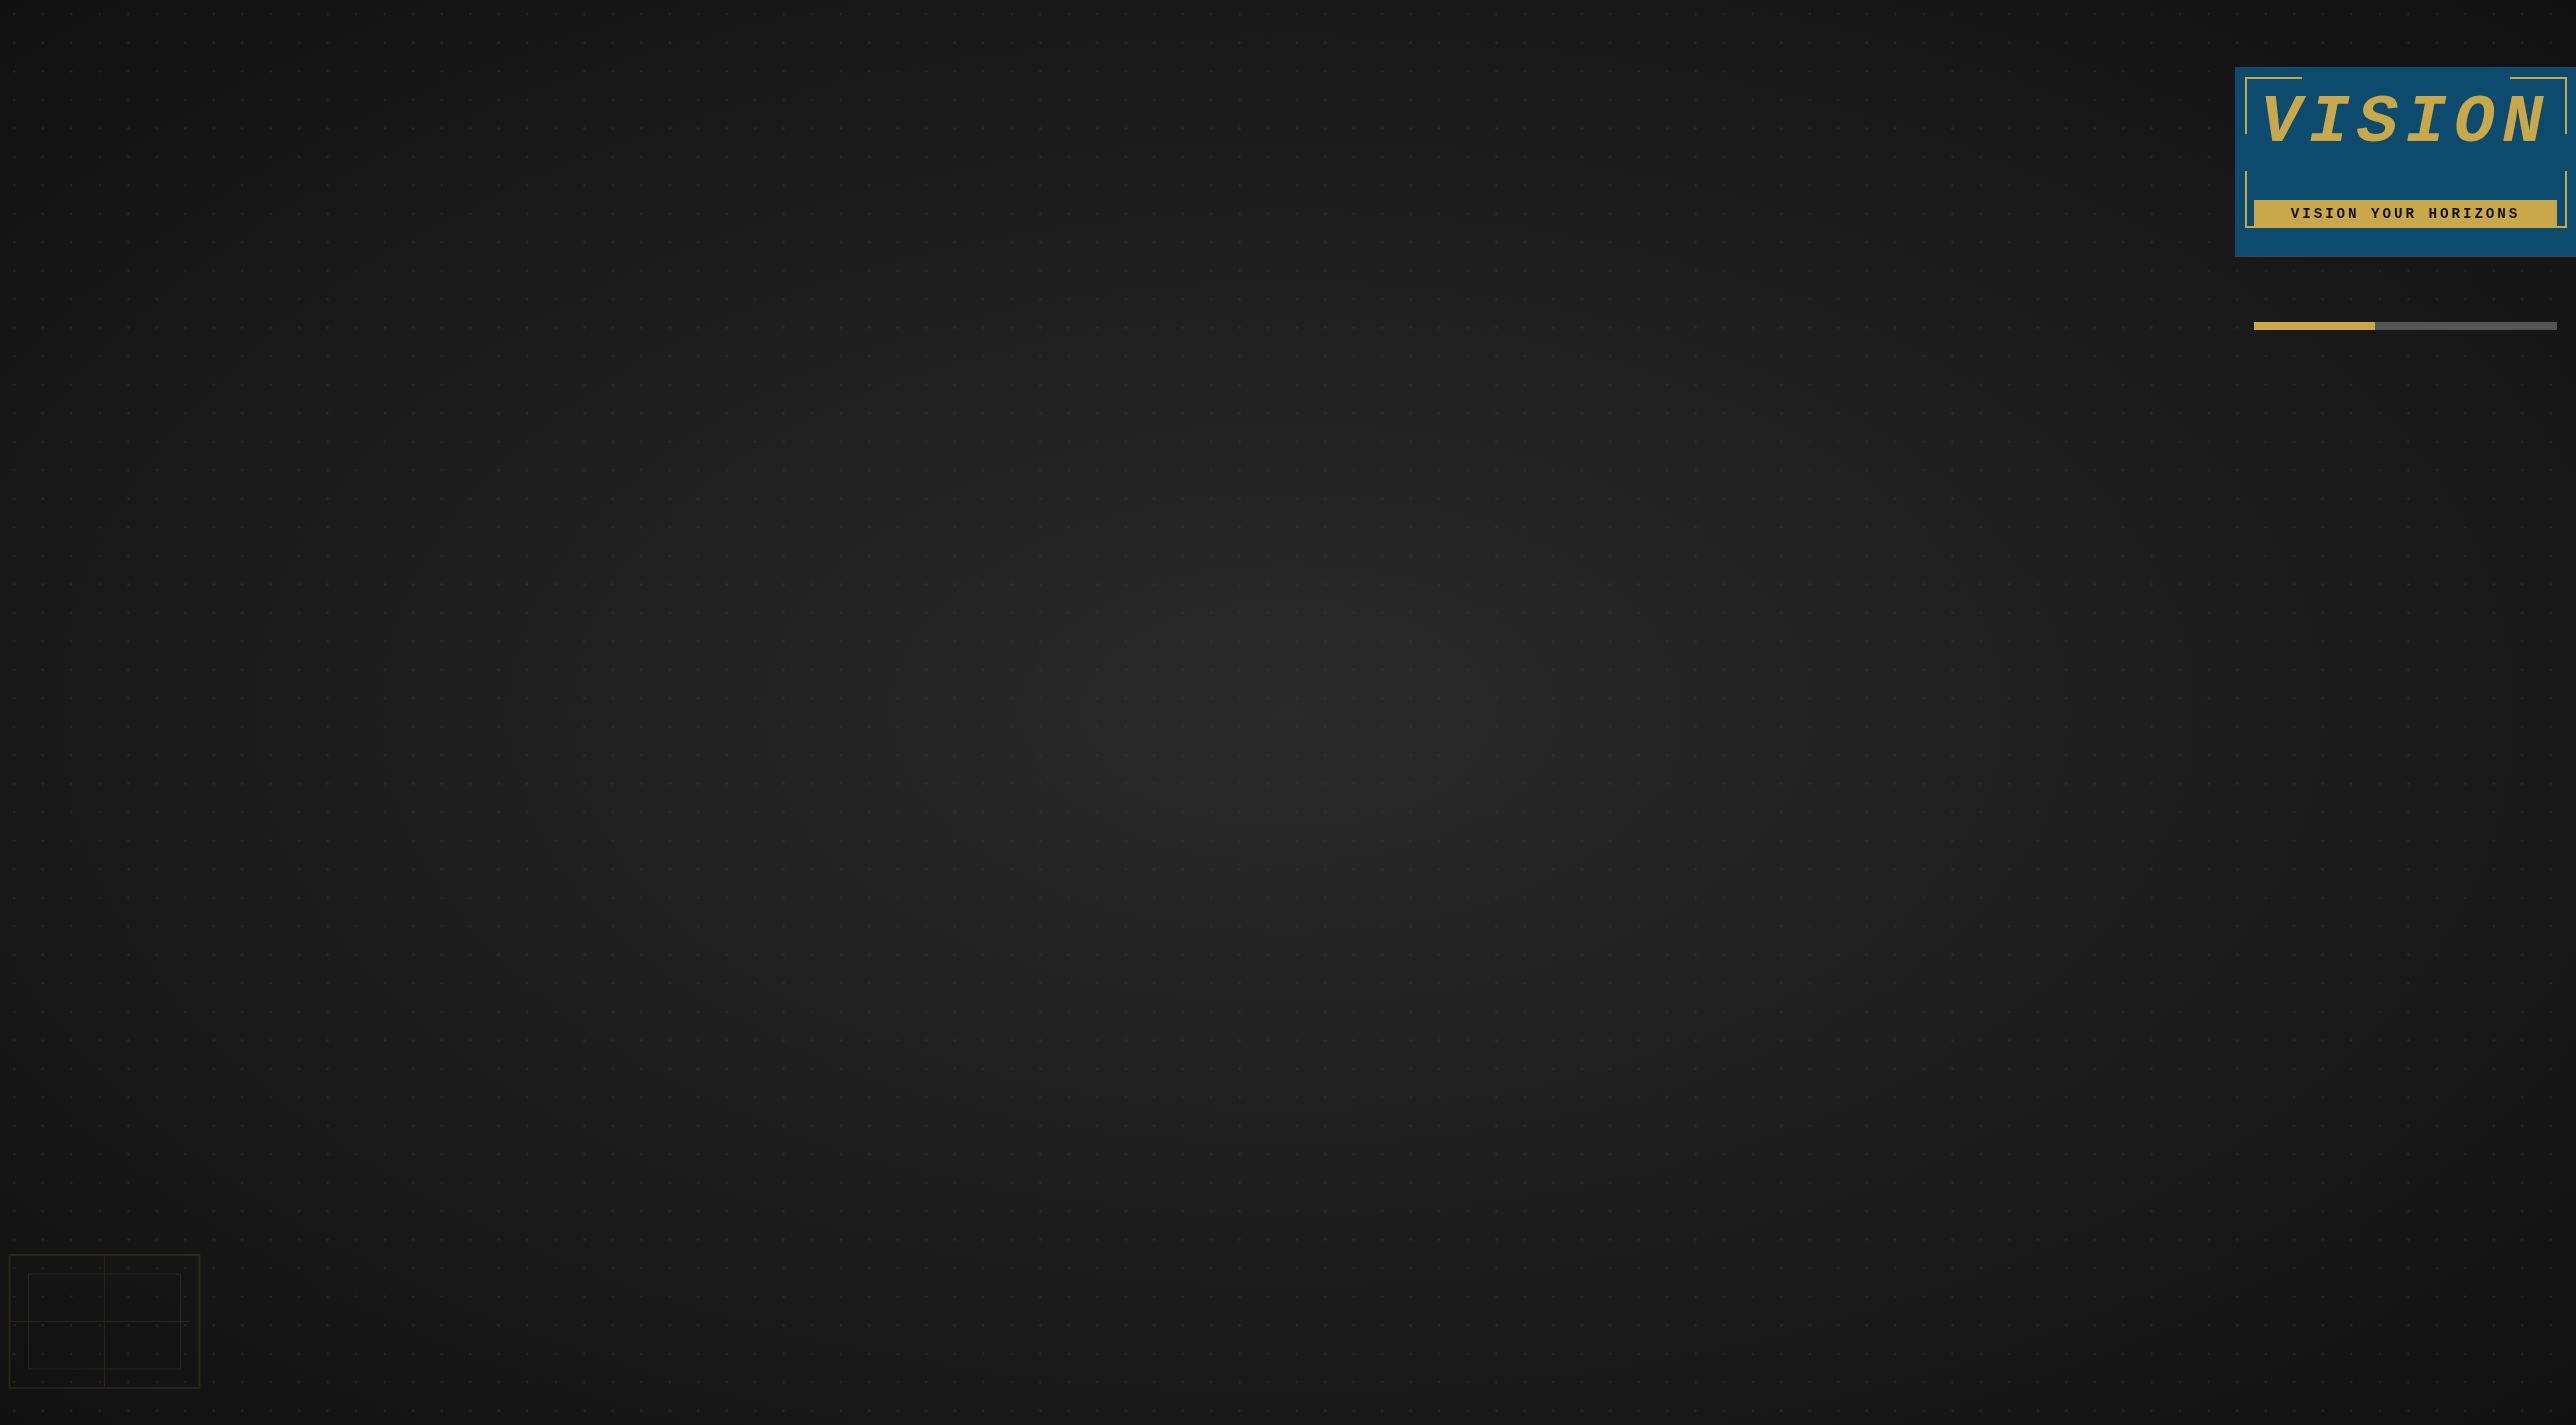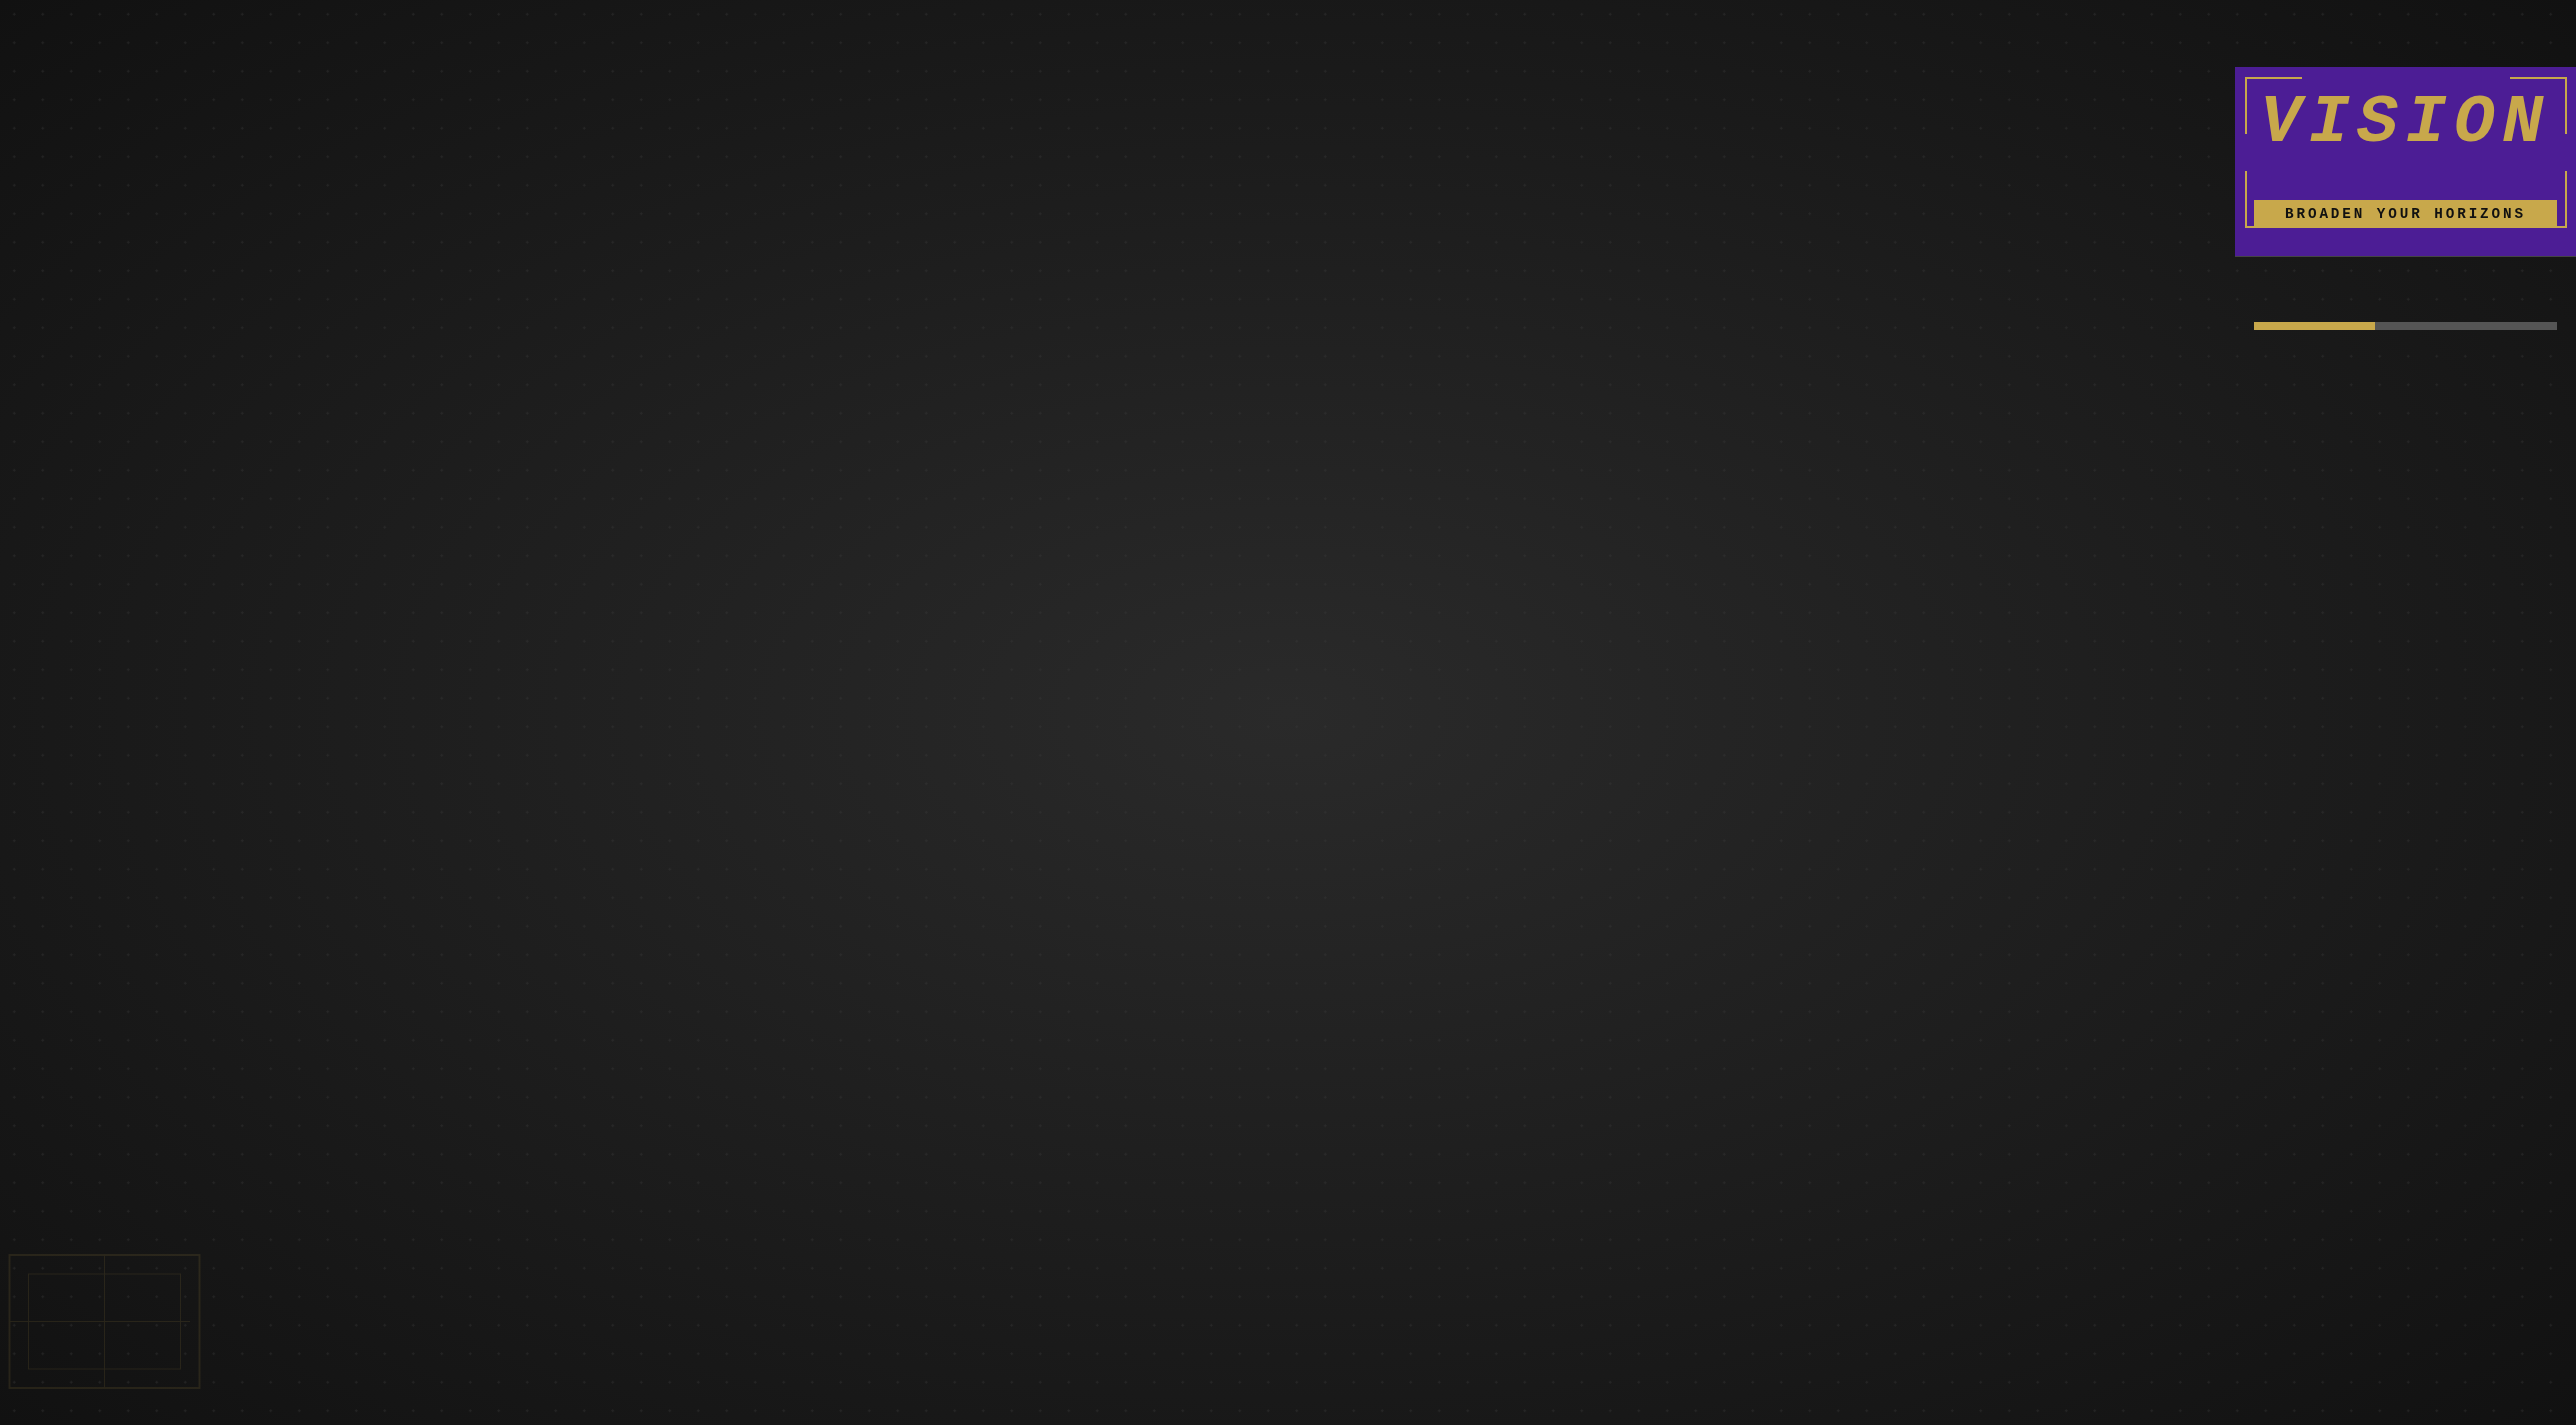--- a/index.html
+++ b/index.html
@@ -308,21 +308,21 @@
     .bottom-row {
       display: flex;
       gap: 76px;
       margin-top: 9.5px;
     }
 
     
     .vision-banner {
       position: relative;
       height: 190px;
-      background: #4c1d95;
+      background: #0c4a6e;
       overflow: hidden;
       border-bottom: 1px solid #444;
     }
 
     .vision-corner-tl {
       position: absolute;
       top: 9.5px;
       left: 9.5px;
       width: 57px;
       height: 57px;
@@ -669,21 +669,21 @@
     </div>
 
     <div class="right-sidebar">
 
       <div class="vision-banner">
         <div class="vision-corner-tl"></div>
         <div class="vision-corner-tr"></div>
         <div class="vision-corner-bl"></div>
         <div class="vision-corner-br"></div>
         <div class="vision-text">VISION</div>
-        <div class="broaden-banner">BROADEN YOUR HORIZONS</div>
+        <div class="broaden-banner">VISION YOUR HORIZONS</div>
       </div>
 
       <div class="rst-section">
         <div class="rst-label">Intel Rapid Storage Tech</div>
         <div class="rst-toggle">
           <span class="rst-option active">ON</span>
           <span class="rst-option">OFF</span>
         </div>
         <div class="rst-bar">
           <div class="rst-bar-fill"></div>

